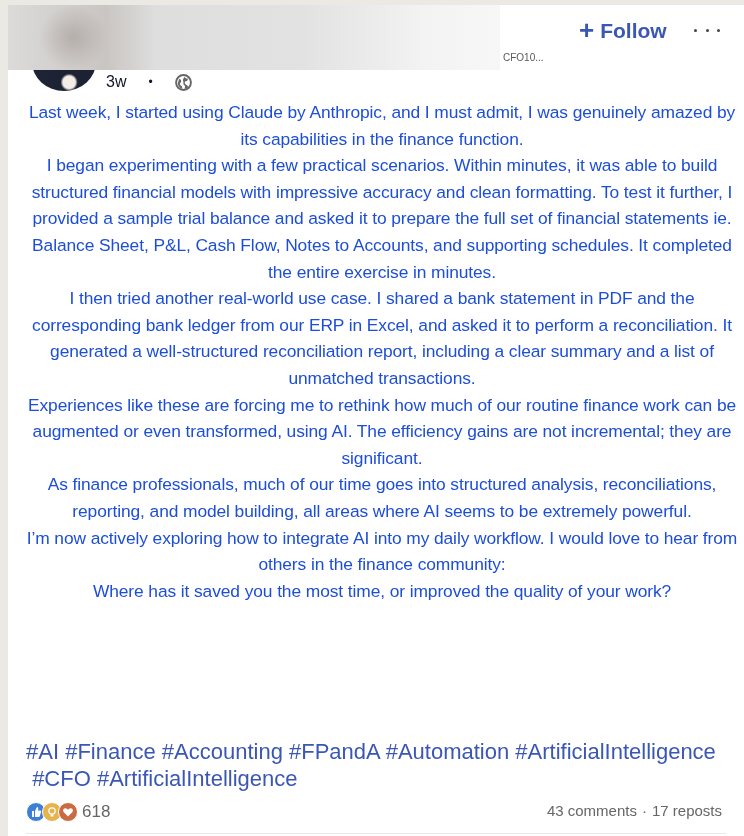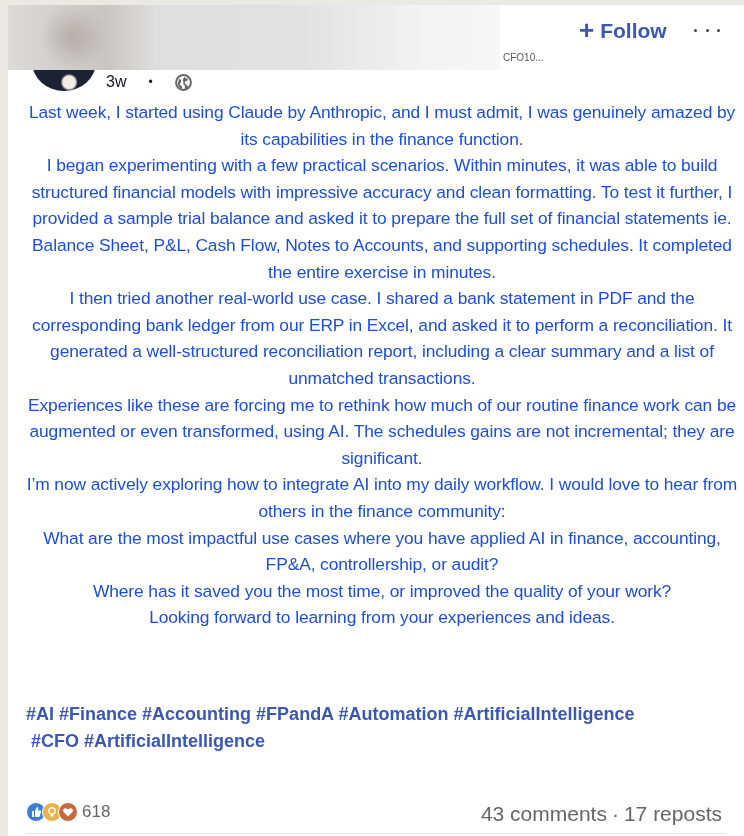--- a/index.html
+++ b/index.html
@@ -53,37 +53,37 @@
     }
     .more span { width: 3px; height: 3px; background: #444; border-radius: 50%; display: block; }
     .body-text {
       position: absolute; left: 18px; top: 94px; width: 712px;
       font-size: 17.4px; line-height: 26.6px; color: #1d4ed8;
       letter-spacing: -0.1px;
       text-align: center;
     }
     .body-text p { margin: 0; }
     .hashtags {
-      position: absolute; left: 18px; top: 696px; width: 712px;
-      font-size: 18px; line-height: 26.6px; font-weight: bold; color: #3a57b3;
+      position: absolute; left: 18px; top: 734px; width: 712px;
+      font-size: 22px; line-height: 26.6px; font-weight: normal; color: #3a57b3;
     }
     .hashtags a { color: #3a57b3; text-decoration: none; cursor: pointer; }
     .reactions {
       position: absolute; left: 18px; top: 797px;
       display: flex; align-items: center;
       font-size: 17px; color: #666666;
     }
     .rx { width: 18px; height: 18px; border-radius: 50%; border: 1px solid #fff; display: flex; align-items: center; justify-content: center; margin-right: -4px; }
     .rx.like { background: #3d7fd6; }
     .rx.insight { background: #e6b34c; }
     .rx.love { background: #c96a40; margin-right: 4px; }
     .rx svg { width: 12px; height: 12px; }
     .counts {
       position: absolute; right: 22px; top: 797px;
-      font-size: 21px; color: #666666;
+      font-size: 15px; color: #666666;
       display: flex; align-items: center; gap: 5px;
     }
     .counts a { color: #666666; cursor: pointer; }
     .divider {
       position: absolute; left: 18px; top: 828px; width: 700px; height: 1px; background: #e8e8e8;
     }
   </style>
 </head>
 <body>
 
@@ -113,25 +113,24 @@
   <div class="more">
     <span></span>
     <span></span>
     <span></span>
   </div>
 
   <div class="body-text">
     <p>Last week, I started using Claude by Anthropic, and I must admit, I was genuinely amazed by its capabilities in the finance function.</p>
     <p>I began experimenting with a few practical scenarios. Within minutes, it was able to build structured financial models with impressive accuracy and clean formatting. To test it further, I provided a sample trial balance and asked it to prepare the full set of financial statements ie. Balance Sheet, P&amp;L, Cash Flow, Notes to Accounts, and supporting schedules. It completed the entire exercise in minutes.</p>
     <p>I then tried another real-world use case. I shared a bank statement in PDF and the corresponding bank ledger from our ERP in Excel, and asked it to perform a reconciliation. It generated a well-structured reconciliation report, including a clear summary and a list of unmatched transactions.</p>
-    <p>Experiences like these are forcing me to rethink how much of our routine finance work can be augmented or even transformed, using AI. The schedules gains are not incremental; they are significant.</p>
+    <p>Experiences like these are forcing me to rethink how much of our routine finance work can be augmented or even transformed, using AI. The efficiency gains are not incremental; they are significant.</p>
+    <p>As finance professionals, much of our time goes into structured analysis, reconciliations, reporting, and model building, all areas where AI seems to be extremely powerful.</p>
     <p>I’m now actively exploring how to integrate AI into my daily workflow. I would love to hear from others in the finance community:</p>
-    <p>What are the most impactful use cases where you have applied AI in finance, accounting, FP&amp;A, controllership, or audit?</p>
     <p>Where has it saved you the most time, or improved the quality of your work?</p>
-    <p>Looking forward to learning from your experiences and ideas.</p>
   </div>
 
   <div class="hashtags">
     <a>#AI</a>
     <a>#Finance</a>
     <a>#Accounting</a>
     <a>#FPandA</a>
     <a>#Automation</a>
     <a>#ArtificialIntelligence</a><br>
     &nbsp;<a>#CFO</a>

